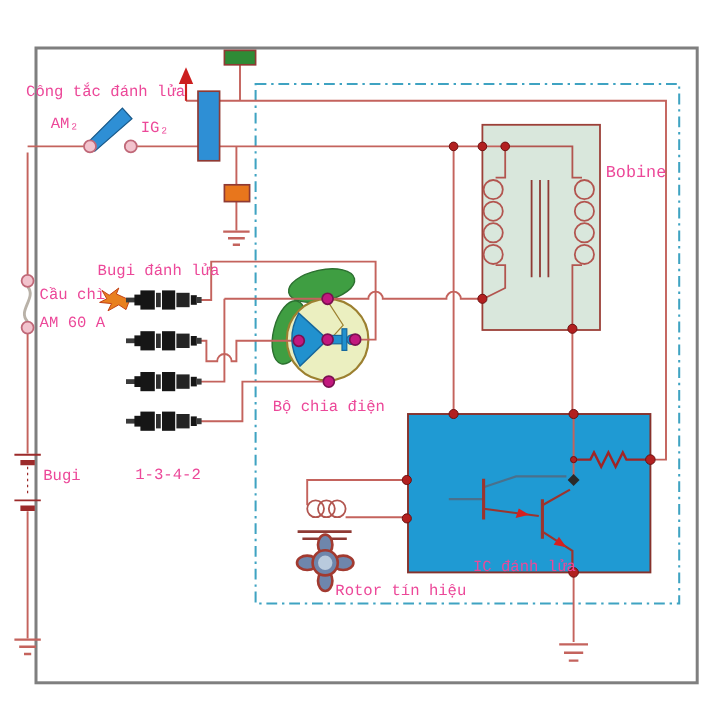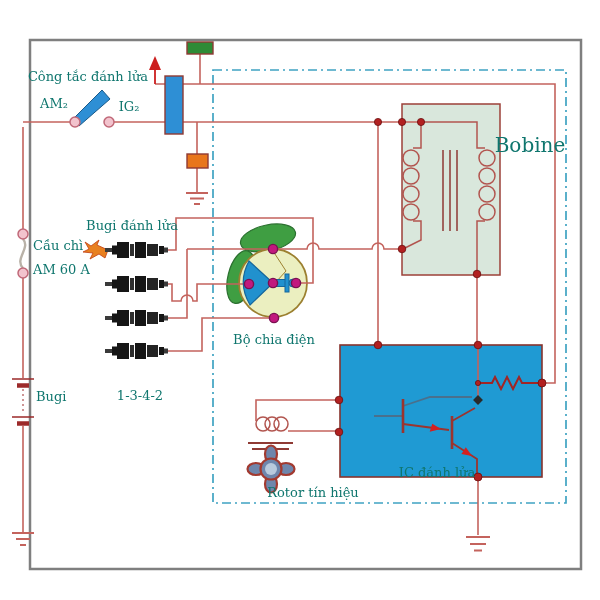--- a/index.html
+++ b/index.html
@@ -1,22 +1,22 @@
 <!DOCTYPE html>
 <html><head>
 <meta charset="utf-8">
 <style>
   html,body{margin:0;padding:0;background:#ffffff;}
   .stage{position:relative;width:600px;height:600px;background:#fff;overflow:hidden;
          font-family:"DejaVu Serif", serif;}
   .stage svg{position:absolute;left:0;top:0;}
-  .lbl{position:absolute;color:#0f766e;font-size:13px;white-space:nowrap;
-       transform:translate(-50%,-50%);pointer-events:none;line-height:1.1;}
+  .lbl{position:absolute;color:#ec4899;font-size:13px;white-space:nowrap;
+       transform:translate(-50%,-50%);pointer-events:none;line-height:1.1;font-family:Liberation Mono, monospace;}
   .lbl.left{transform:translate(0,-50%);}
-  .lbl.big{font-size:20px;}
+  .lbl.big{font-size:14px;}
 </style>
 </head>
 <body>
 
 <div class="stage">
 
 <svg width="600" height="600" viewBox="0 0 600 600">
 
   <rect x="30" y="40" width="551" height="529" fill="none" stroke="#7f7f7f" stroke-width="2.5"></rect>
 
@@ -229,17 +229,17 @@
 
 <div class="lbl" style="left:88px;top:77px">Công tắc đánh lửa</div>
 <div class="lbl" style="left:54px;top:104px">AM₂</div>
 <div class="lbl" style="left:129px;top:107px">IG₂</div>
 <div class="lbl left" style="left:33px;top:246px">Cầu chì</div>
 <div class="lbl left" style="left:33px;top:270px">AM 60 A</div>
 <div class="lbl left" style="left:36px;top:397px">Bugi</div>
 <div class="lbl" style="left:132px;top:226px">Bugi đánh lửa</div>
 <div class="lbl" style="left:140px;top:396px">1-3-4-2</div>
 <div class="lbl" style="left:274px;top:340px">Bộ chia điện</div>
-<div class="lbl" style="left:313px;top:493px">Rotor tín hiệu</div>
+<div class="lbl" style="left:334px;top:493px">Rotor tín hiệu</div>
 <div class="lbl" style="left:437px;top:473px">IC đánh lửa</div>
 <div class="lbl big" style="left:530px;top:145px">Bobine</div>
 
 </div>
 
 </body></html>

